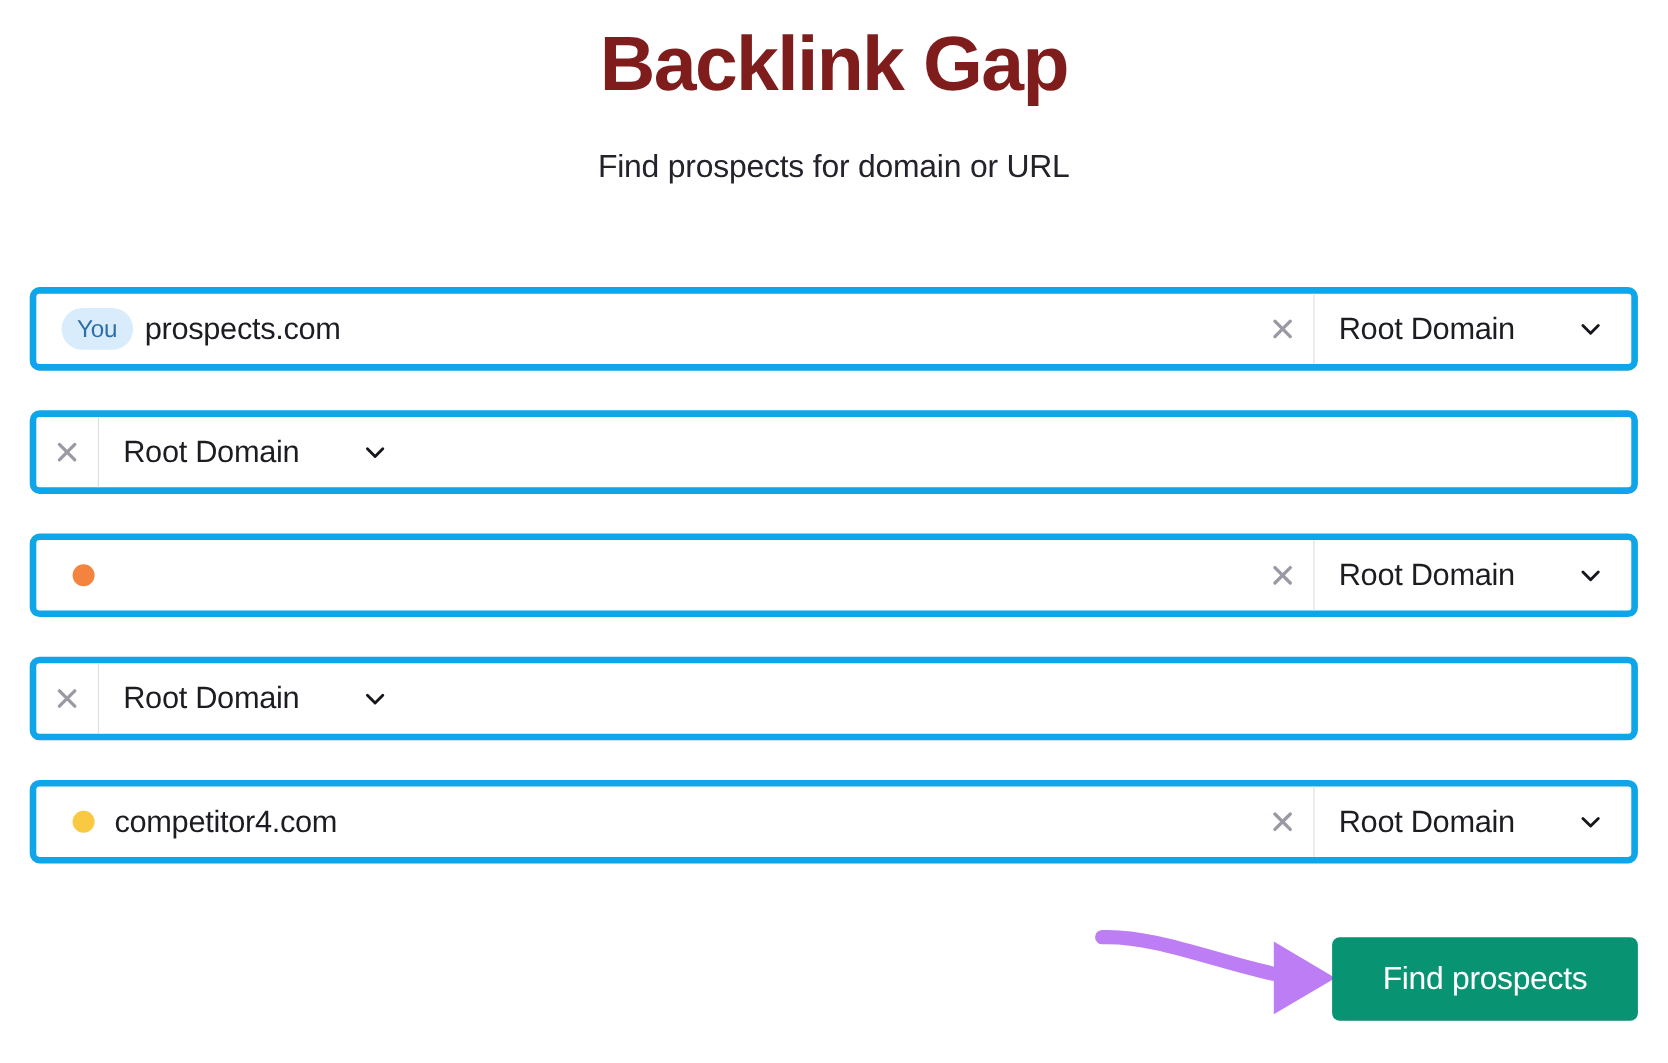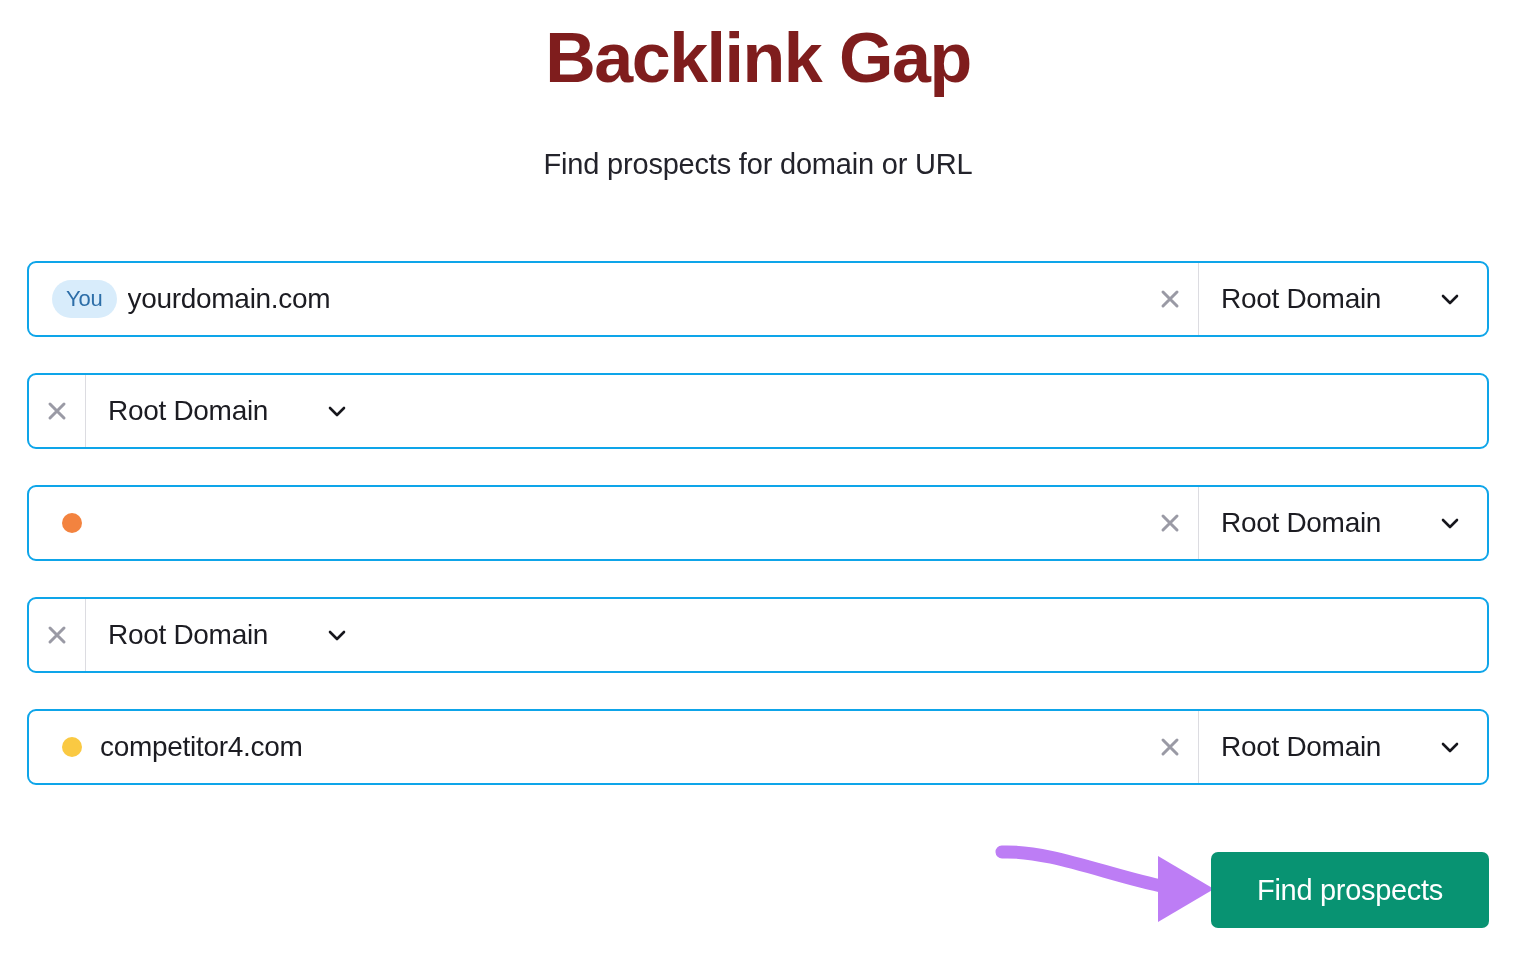--- a/index.html
+++ b/index.html
@@ -32,38 +32,38 @@
     font-weight: bold;
     letter-spacing: -1.5px;
     line-height: 1.05;
     color: #7f1d1d;
     margin: 0;
   }
   .page-subtitle {
     font-size: 29px;
     font-weight: normal;
     color: #23232b;
-    margin: 16px;
+    margin: 4px;
     padding-top: 36px;
     letter-spacing: -0.2px;
   }
 
   
   .rows {
     position: absolute;
     left: 27px;
     top: 261px;
     width: 1462px;
   }
   .domain-row {
     position: relative;
     display: flex;
     align-items: stretch;
     height: 76px;
-    border: 2px solid #0ea5e9;
+    border: 6px solid #0ea5e9;
     border-radius: 9px;
     background: #ffffff;
     box-sizing: border-box;
     margin-bottom: 36px;
   }
   .domain-row:last-child { margin-bottom: 0; margin-top: 32px; }
 
   .row-left {
     flex: 1 1 auto;
     display: flex;
@@ -188,21 +188,21 @@
 
   <div class="header">
     <h1 class="page-title">Backlink Gap</h1>
     <p class="page-subtitle">Find prospects for domain or URL</p>
   </div>
 
   <div class="rows" id="rows-container">
       <div class="domain-row">
         <div class="row-left">
           <span class="you-badge">You</span>
-          <span class="domain-text">yourdomain.com</span>
+          <span class="domain-text">prospects.com</span>
         </div>
         <button class="clear-btn">
           <span>
             <svg width="26" height="26" viewBox="0 0 26 26" xmlns="http://www.w3.org/2000/svg">
               <path d="M6 6 L20 20 M20 6 L6 20" stroke="#9a9aa5" stroke-width="3" stroke-linecap="round"></path>
             </svg>
           </span>
         </button>
         <div class="row-divider"></div>
         <div class="type-select">

